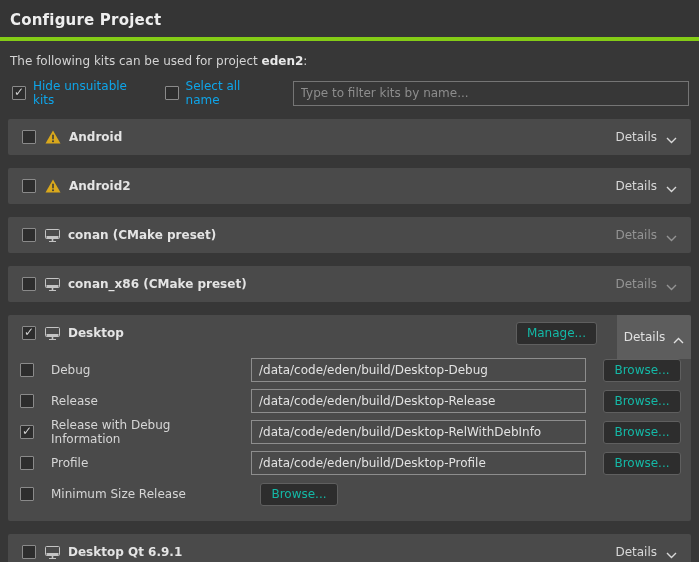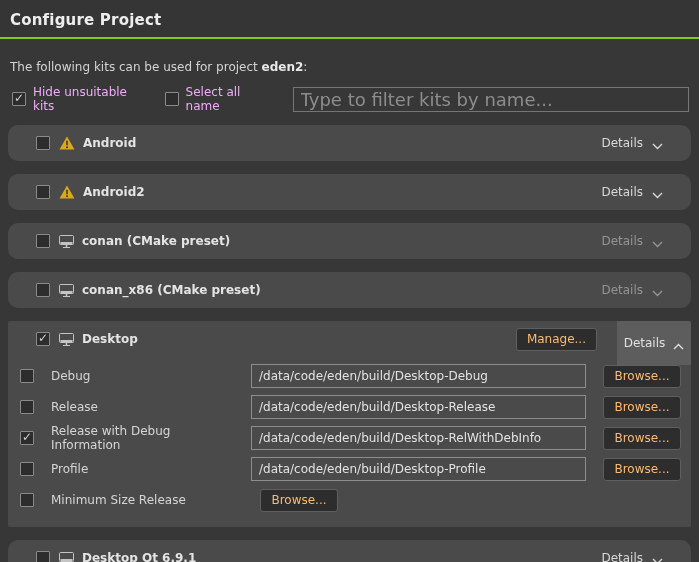--- a/index.html
+++ b/index.html
@@ -7,29 +7,29 @@
   body {
     background: #373737;
     font-family: "DejaVu Sans", "Liberation Sans", sans-serif;
     font-size: 12px;
     color: #d6d6d6;
     overflow: hidden;
   }
   .titlebar {
     background: #353535;
     padding: 11px 10px 8px 10px;
-    border-bottom: 2px solid #84cc16;
+    border-bottom: 4px solid #84cc16;
   }
   .titlebar h1 {
     font-size: 15px;
     font-weight: bold;
     color: #eeeeee;
     letter-spacing: .2px;
   }
-  .intro { margin: 21px 10px 0 10px; color: #d4d4d4; }
+  .intro { margin: 13px 10px 0 10px; color: #d4d4d4; }
   .intro b { color: #e8e8e8; }
   .controls {
     margin: 11px 10px 0 12px;
     display: flex;
     align-items: center;
   }
   .chk-group { display: flex; align-items: center; margin-right: 22px; }
   .checkbox {
     width: 14px; height: 14px;
     border: 1px solid #8a8a8a;
@@ -38,42 +38,42 @@
     position: relative;
     flex: 0 0 auto;
   }
   .checkbox.checked::after {
     content: "✓";
     position: absolute;
     left: 1px; top: -2px;
     font-size: 12px;
     color: #d2d2d2;
   }
-  .chk-label { margin-left: 7px; color: #f0abfc; }
+  .chk-label { margin-left: 7px; color: #0ea5e9; }
   .filter-input {
     margin-left: auto;
     width: 424px;
     height: 25px;
     background: #373737;
     border: 1px solid #757575;
     color: #d6d6d6;
     font-family: "DejaVu Sans", "Liberation Sans", sans-serif;
-    font-size: 18px;
+    font-size: 12px;
     padding: 0 7px;
     outline: none;
   }
   .filter-input::placeholder { color: #8d8d8d; }
   .kit-list { margin: 12px 8px 0 8px; }
   .kit-row {
     background: #4a4a4a;
-    border-radius: 10px;
+    border-radius: 2px;
     height: 36px;
     display: flex;
     align-items: center;
-    padding: 0 28px;
+    padding: 0 14px;
     margin-bottom: 13px;
     position: relative;
   }
   .kit-icon { margin: 0 8px 0 9px; display: flex; align-items: center; }
   .kit-name { font-weight: bold; color: #e4e4e4; }
   .spacer { flex: 1; }
   .details-btn {
     display: flex; align-items: flex-end;
     color: #d8d8d8;
     cursor: default;
@@ -102,21 +102,21 @@
     display: flex;
     align-items: center;
     justify-content: center;
   }
   .details-panel .details-btn { color: #e0e0e0; }
   .details-panel .chev { margin-left: 8px; transform: rotate(180deg); }
   .btn {
     background: #2d2d2d;
     border: 1px solid #5f5f5f;
     border-radius: 3px;
-    color: #fdba74;
+    color: #14b8a6;
     font-family: "DejaVu Sans", "Liberation Sans", sans-serif;
     font-size: 12px;
     height: 23px;
     padding: 0 10px;
   }
   .manage-btn { height: 23px; min-width: 80px; }
   .cfg-row {
     display: flex;
     align-items: center;
     margin: 7px 10px 7px 12px;

